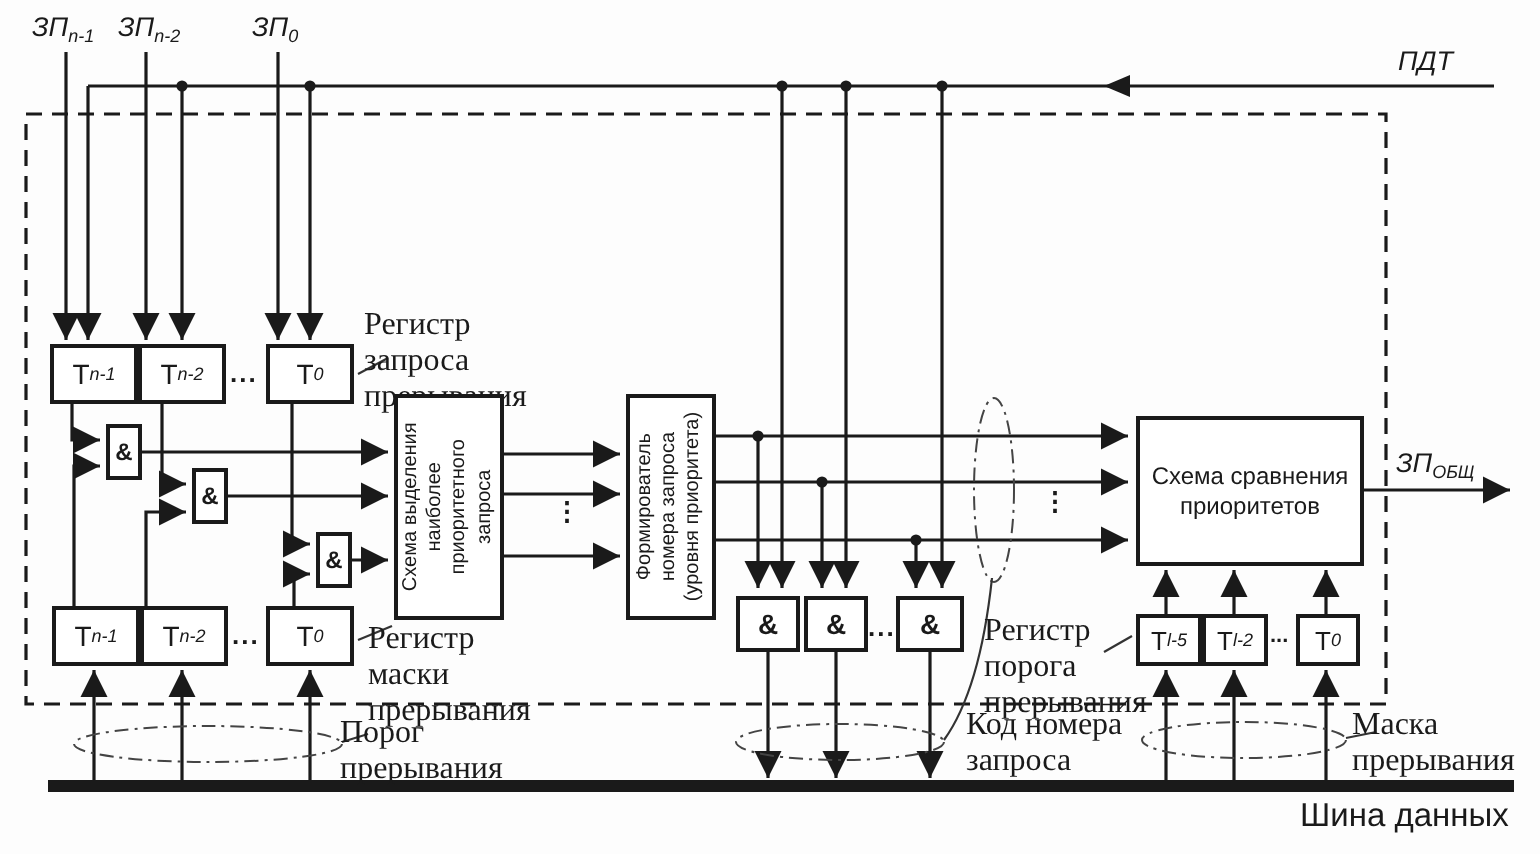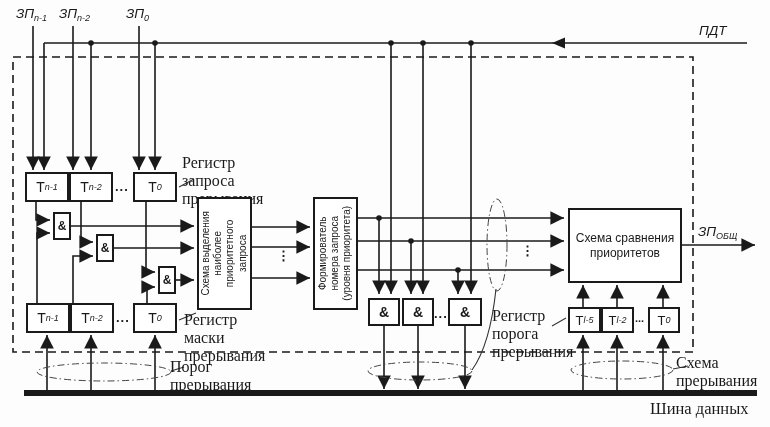--- a/index.html
+++ b/index.html
@@ -10,21 +10,21 @@
        display:flex;align-items:center;justify-content:center;}
   .tcell{font-size:14px;}
   .tcell sub, .sig sub{font-size:9px;font-style:italic;vertical-align:-3px;letter-spacing:0;text-align:right;}
   .gate{font-weight:bold;font-size:12px;}
   .gate-b{font-weight:bold;font-size:14px;}
   .vbox .vin{transform:rotate(-90deg);text-align:center;font-size:10px;line-height:1.22;white-space:nowrap;}
   .lbl{position:absolute;font-size:16px;line-height:1.12;text-align:left;font-family:Liberation Serif, serif;}
   .sig{position:absolute;font-style:italic;font-size:13.5px;white-space:nowrap;}
   .dots-h{position:absolute;font-weight:bold;font-size:13px;letter-spacing:1px;}
   .dots-v{position:absolute;font-weight:bold;font-size:13px;line-height:1;}
-  .buslbl{position:absolute;font-size:16.5px;font-family:Liberation Serif, serif;}
+  .buslbl{position:absolute;font-size:16.5px;}
   .ctitle{position:absolute;font-size:12.5px;line-height:1.14;text-align:center;}
   .cmp{font-size:12px;line-height:1.25;text-align:center;}
 </style>
 </head>
 <body>
 
 <div class="canvas">
 
   <svg class="wire-svg" width="770" height="427" viewBox="0 0 770 427">
     <defs>
@@ -232,20 +232,24 @@
   <div class="lbl" style="left:492px;top:307px;width:88px;">
     <div>Регистр</div>
     <div>порога</div>
     <div>прерывания</div>
   </div>
 
   <div class="lbl" style="left:170px;top:358px;width:90px;">
     <div>Порог</div>
     <div>прерывания</div>
   </div>
+  <div class="lbl" style="left:483px;top:354px;width:90px;">
+    <div>Код номера</div>
+    <div>запроса</div>
+  </div>
   <div class="lbl" style="left:676px;top:354px;width:88px;">
-    <div>Схема</div>
+    <div>Маска</div>
     <div>прерывания</div>
   </div>
 
   <div class="buslbl" style="left:650px;top:399px;">Шина данных</div>
 
 </div>
 
 </body></html>

